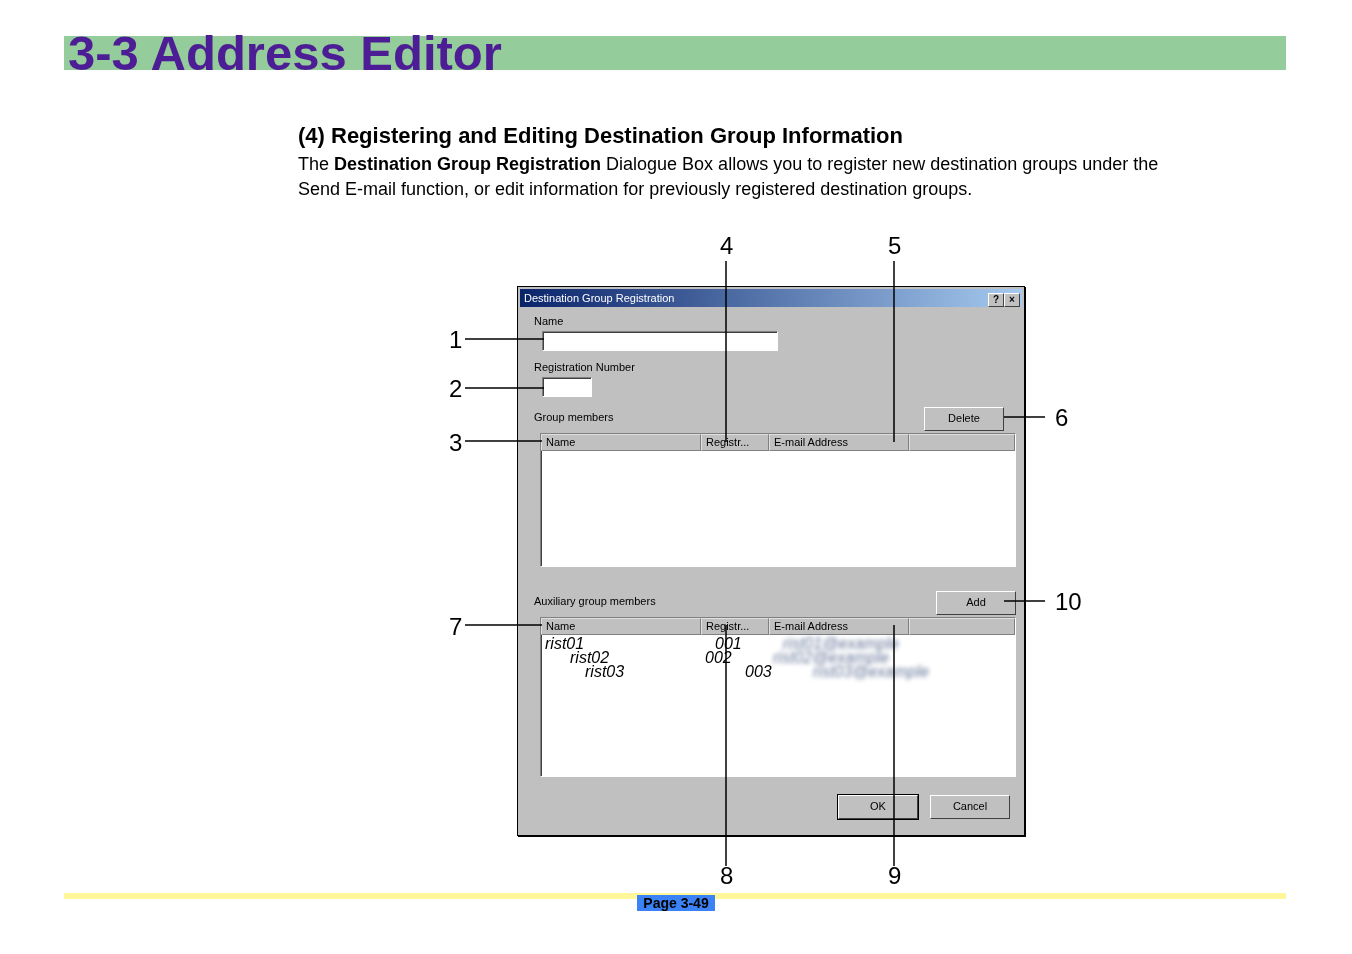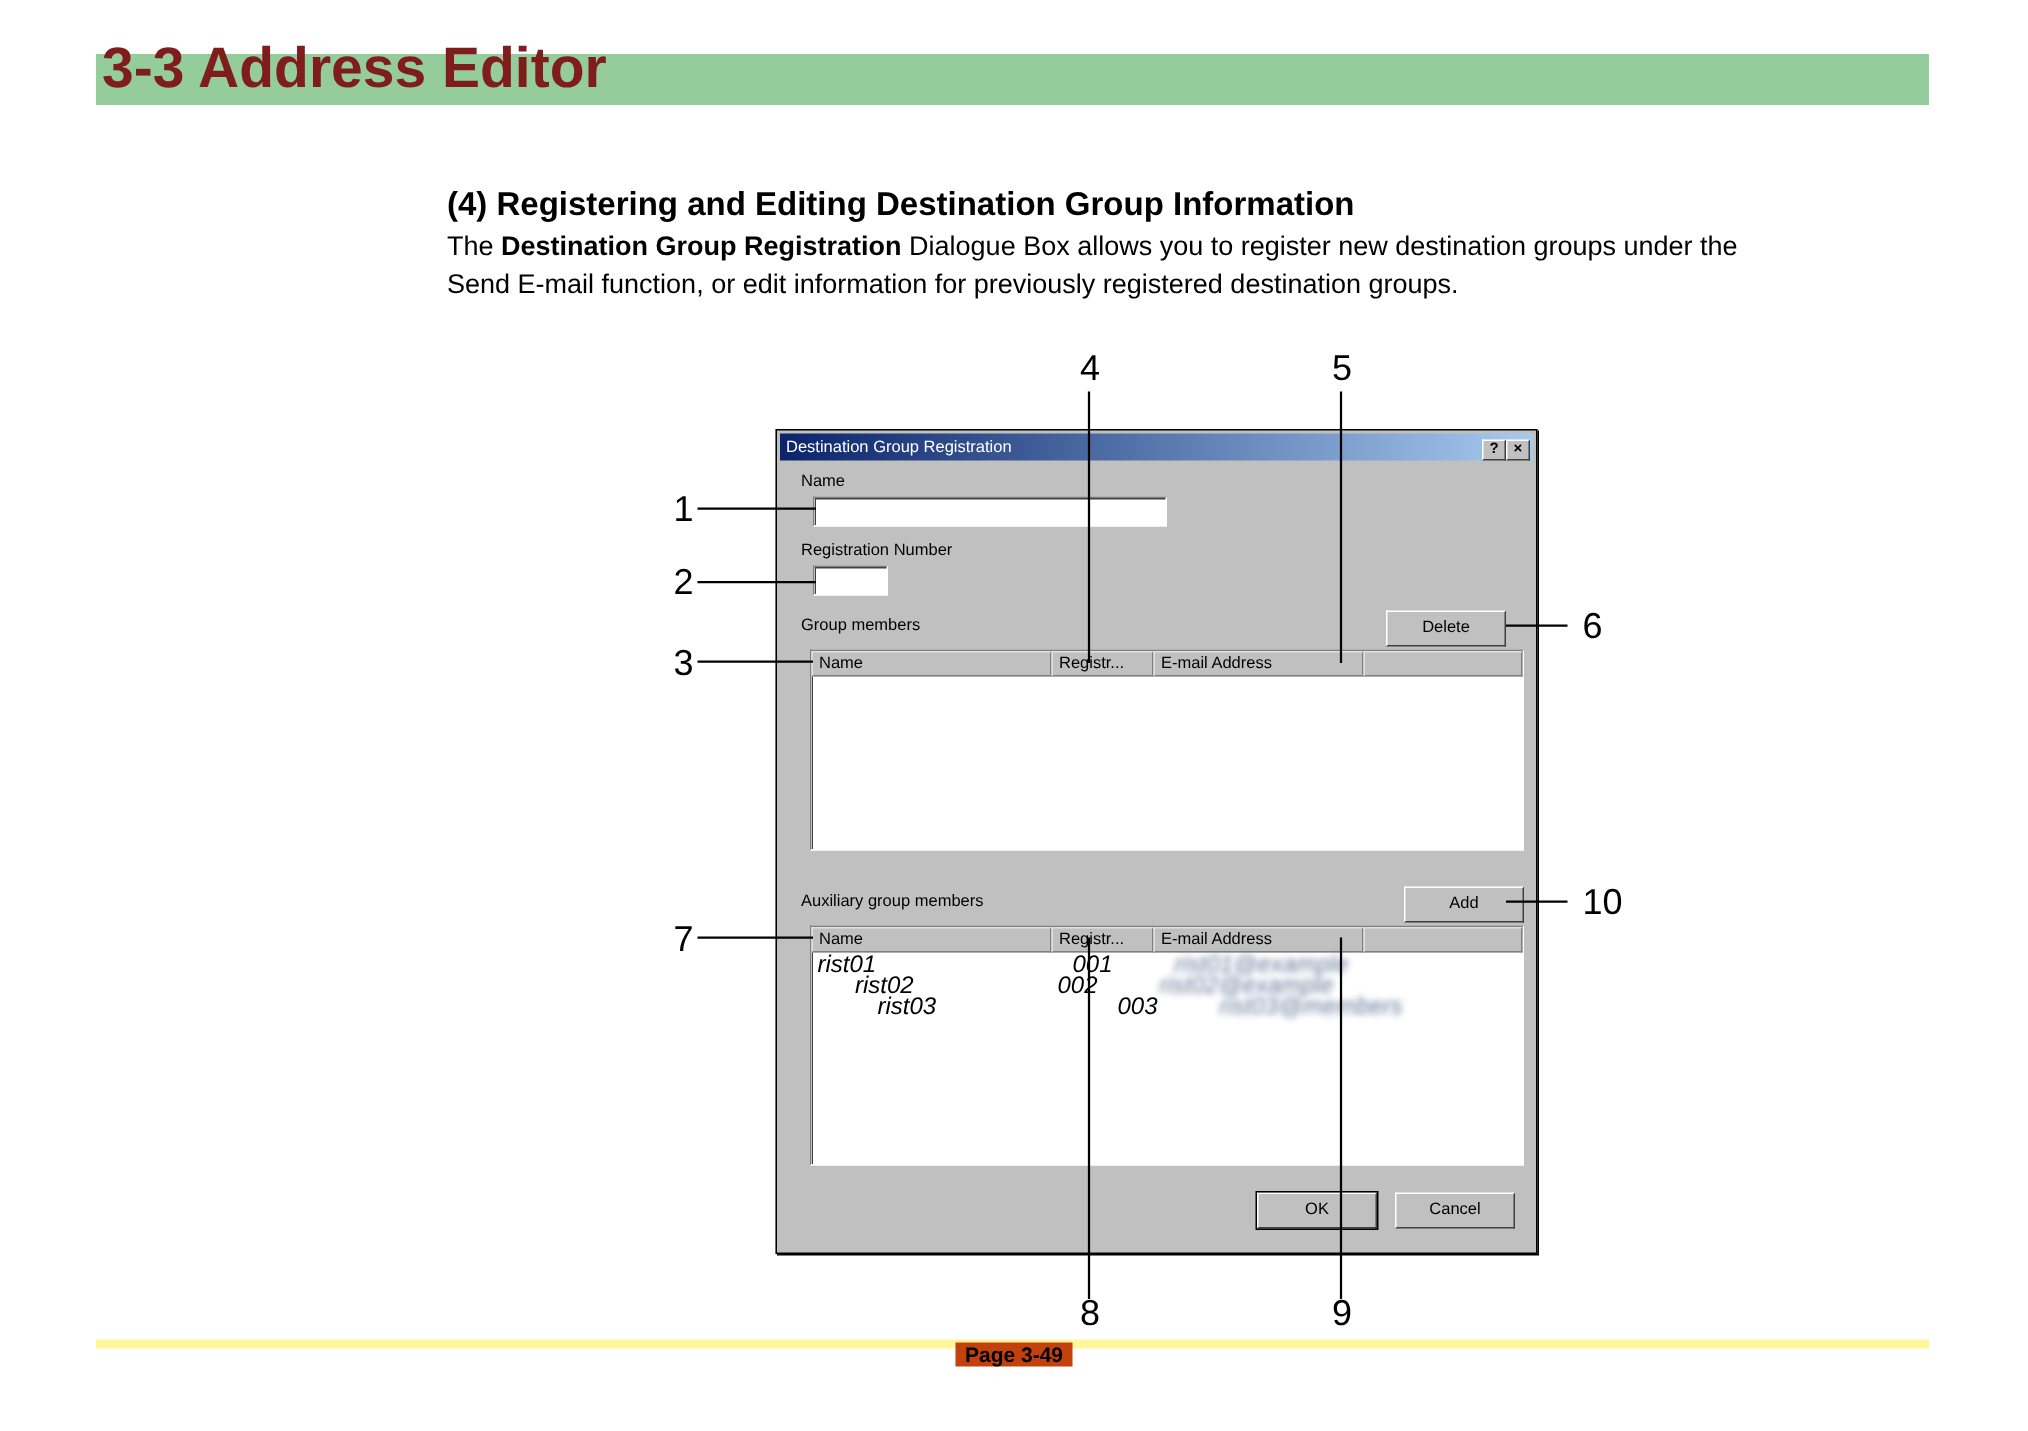--- a/index.html
+++ b/index.html
@@ -20,22 +20,22 @@
     top: 36px;
     width: 1222px;
     height: 34px;
     background: #94cd9b;
   }
   .section-header-text {
     position: relative;
     top: -11px;
     font-family: "Arial Narrow", Arial, sans-serif;
     font-weight: bold;
-    font-size: 38px;
-    color: #7f1d1d;
+    font-size: 49px;
+    color: #4c1d95;
     padding-left: 4px;
     white-space: nowrap;
     font-stretch: condensed;
   }
 
   
   .body-heading {
     position: absolute;
     left: 298px;
     top: 123px;
@@ -212,21 +212,21 @@
   }
   .page-num {
     position: absolute;
     top: 895px;
     width: 1352px;
     text-align: center;
     font-size: 14px;
     font-weight: bold;
   }
   .page-num-bg {
-    background: #c2410c;
+    background: #3b82f6;
     padding: 0 6px;
   }
 </style>
 </head>
 <body>
 
 <div class="section-header">
   <div class="section-header-text">3-3  Address Editor</div>
 </div>
 
@@ -277,21 +277,21 @@
       <div class="lv-cell blurred" style="width:140px;">rist01@example</div>
     </div>
     <div class="lv-row">
       <div class="lv-cell" style="width:160px;padding-left:29px;">rist02</div>
       <div class="lv-cell" style="width:68px;">002</div>
       <div class="lv-cell blurred" style="width:140px;">rist02@example</div>
     </div>
     <div class="lv-row">
       <div class="lv-cell" style="width:160px;margin-left:40px;">rist03</div>
       <div class="lv-cell" style="width:68px;">003</div>
-      <div class="lv-cell blurred" style="width:140px;">rist03@members</div>
+      <div class="lv-cell blurred" style="width:140px;">rist03@example</div>
     </div>
   </div>
 
   <div class="win-btn default" style="left:320px; top:508px;">OK</div>
   <div class="win-btn" style="left:412px; top:508px;">Cancel</div>
 </div>
 
 <svg class="callouts">
 
   <line x1="465" y1="339" x2="544" y2="339"></line>

